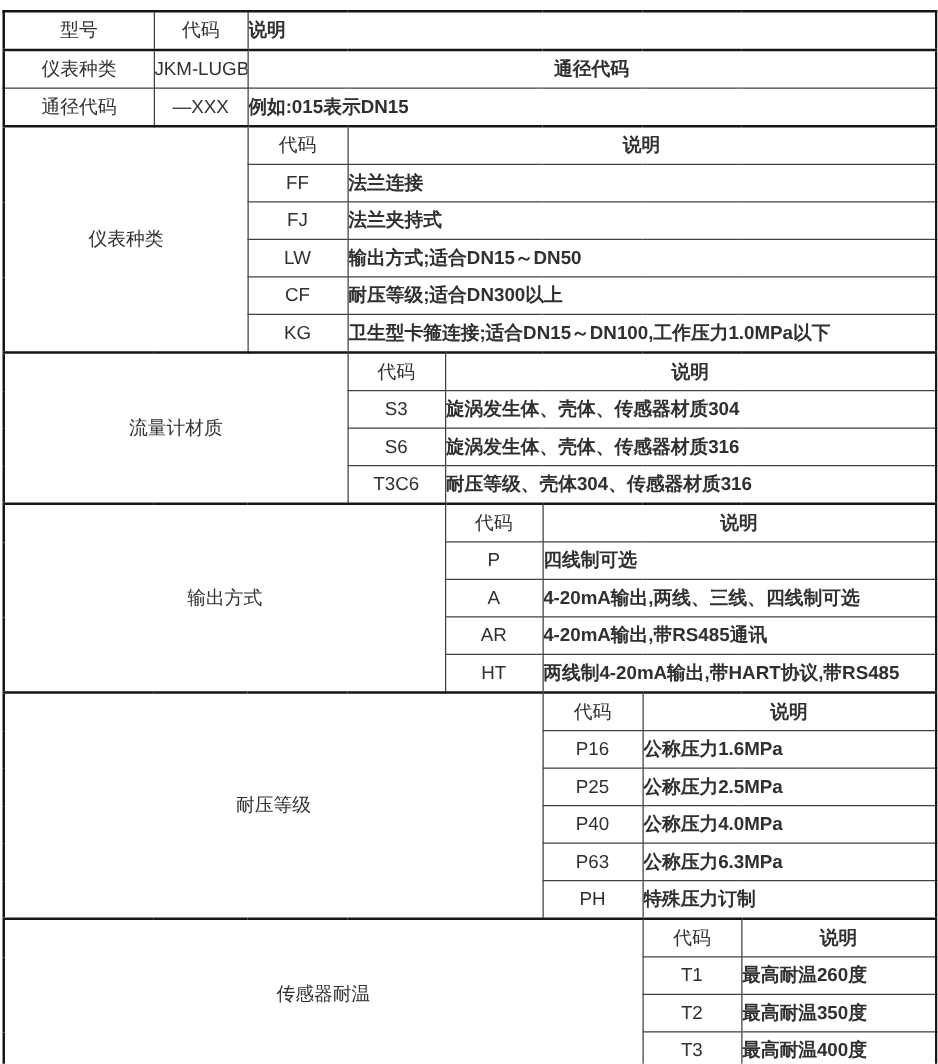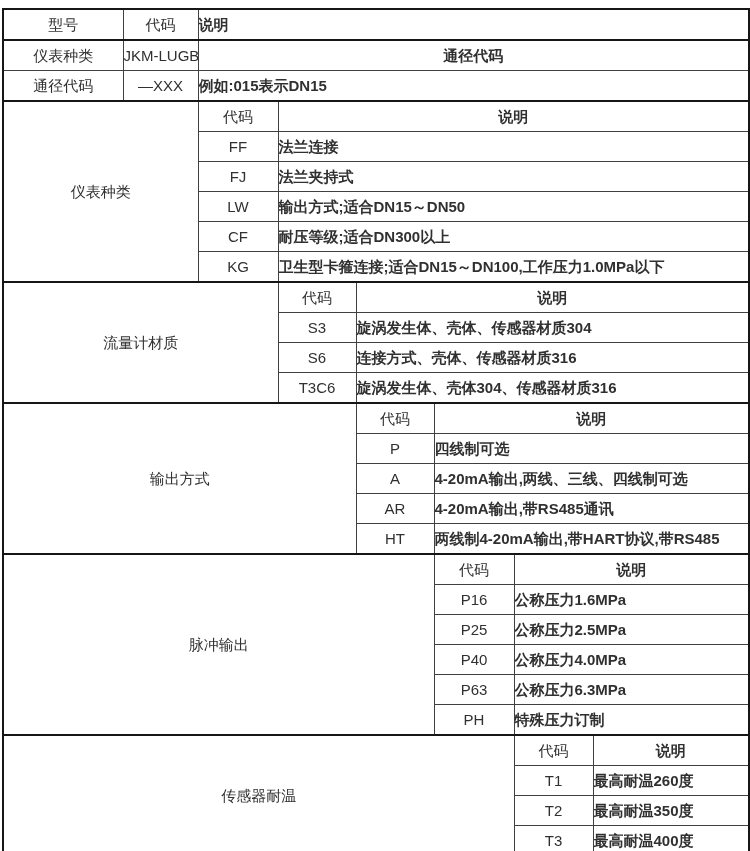--- a/index.html
+++ b/index.html
@@ -103,25 +103,25 @@
       <td class="c" rowspan="4" colspan="3">流量计材质</td>
       <td class="blue c">代码</td>
       <td class="blue d" colspan="4">说明</td>
     </tr>
     <tr>
       <td class="c">S3</td>
       <td class="d" colspan="4">旋涡发生体、壳体、传感器材质304</td>
     </tr>
     <tr>
       <td class="blue c">S6</td>
-      <td class="blue d" colspan="4">连接方式、壳体、传感器材质316</td>
+      <td class="blue d" colspan="4">旋涡发生体、壳体、传感器材质316</td>
     </tr>
     <tr>
       <td class="c">T3C6</td>
-      <td class="d" colspan="4">旋涡发生体、壳体304、传感器材质316</td>
+      <td class="d" colspan="4">耐压等级、壳体304、传感器材质316</td>
     </tr>
 
     <tr class="sec">
       <td class="c" rowspan="5" colspan="4">输出方式</td>
       <td class="blue c">代码</td>
       <td class="blue d" colspan="3">说明</td>
     </tr>
     <tr>
       <td class="c">P</td>
       <td class="d" colspan="3">四线制可选</td>
@@ -133,21 +133,21 @@
     <tr>
       <td class="c">AR</td>
       <td class="d" colspan="3">4-20mA输出,带RS485通讯</td>
     </tr>
     <tr>
       <td class="blue c">HT</td>
       <td class="blue d" colspan="3">两线制4-20mA输出,带HART协议,带RS485</td>
     </tr>
 
     <tr class="sec">
-      <td class="c" rowspan="6" colspan="5">脉冲输出</td>
+      <td class="c" rowspan="6" colspan="5">耐压等级</td>
       <td class="c">代码</td>
       <td class="d" colspan="2">说明</td>
     </tr>
     <tr>
       <td class="blue c">P16</td>
       <td class="blue d" colspan="2">公称压力1.6MPa</td>
     </tr>
     <tr>
       <td class="c">P25</td>
       <td class="d" colspan="2">公称压力2.5MPa</td>

